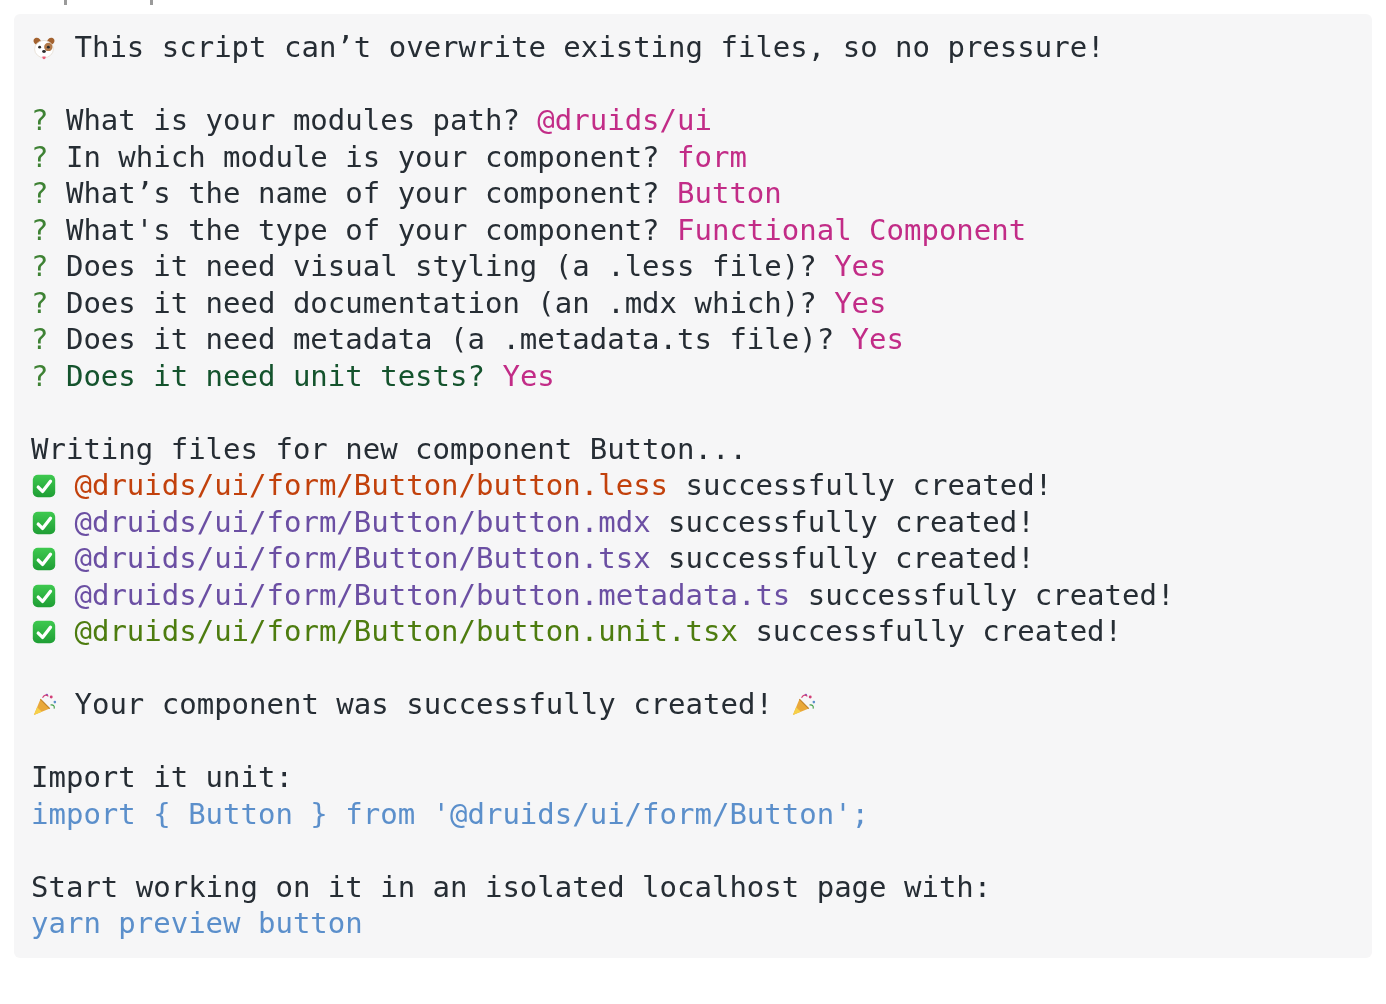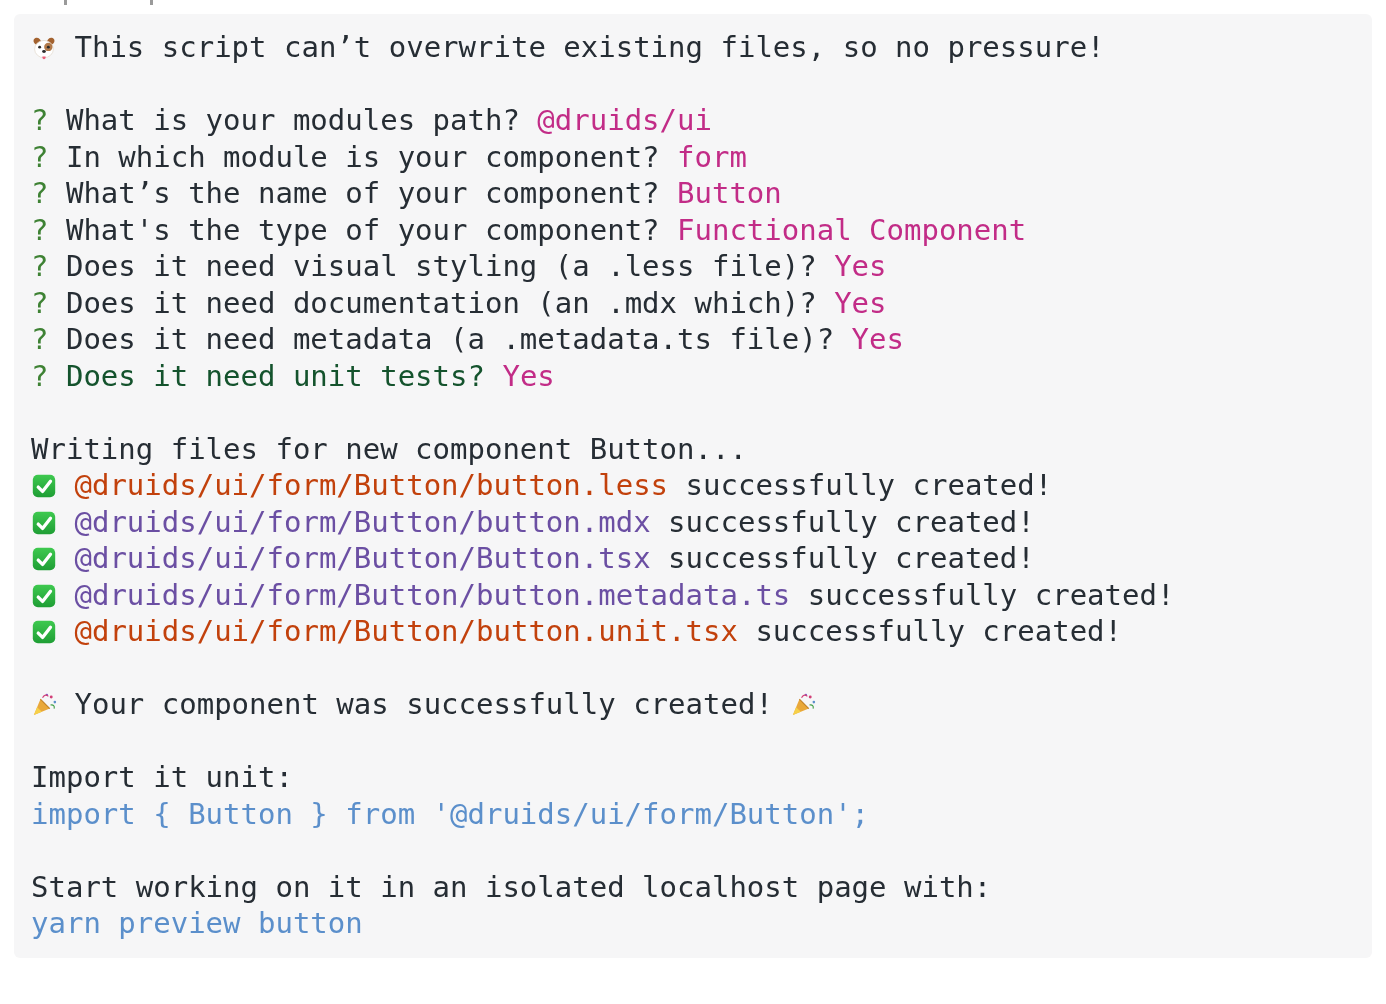--- a/index.html
+++ b/index.html
@@ -122,21 +122,21 @@
   </svg></span><span class="seg" style="color: rgb(107, 79, 163);"> @druids/ui/form/Button/button.metadata.ts</span><span class="seg" style="color: rgb(38, 45, 52);"> successfully created!</span></div>
         <div class="line"><span class="icon"><svg viewBox="0 0 36 36" xmlns="http://www.w3.org/2000/svg" aria-hidden="true">
     <defs>
       <linearGradient id="ckg" x1="0" y1="0" x2="0" y2="1">
         <stop offset="0" stop-color="#3ec94f"></stop>
         <stop offset="1" stop-color="#1f9e35"></stop>
       </linearGradient>
     </defs>
     <rect x="2.5" y="2.5" width="31" height="31" rx="7" fill="url(#ckg)"></rect>
     <path d="M10 19.5 L16 25.5 L27 11.5" fill="none" stroke="#ffffff" stroke-width="4.6" stroke-linecap="round" stroke-linejoin="round"></path>
-  </svg></span><span class="seg" style="color: #c2410c;"> @druids/ui/form/Button/button.unit.tsx</span><span class="seg" style="color: rgb(38, 45, 52);"> successfully created!</span></div>
+  </svg></span><span class="seg" style="color: #4d7c0f;"> @druids/ui/form/Button/button.unit.tsx</span><span class="seg" style="color: rgb(38, 45, 52);"> successfully created!</span></div>
         <div class="line"></div>
         <div class="line"><span class="icon"><svg viewBox="0 0 36 36" xmlns="http://www.w3.org/2000/svg" aria-hidden="true">
     <path d="M4 32 L13 10 L26 23 Z" fill="#e9a83a"></path>
     <path d="M4 32 L8.5 21 L15 27.5 Z" fill="#f6d049"></path>
     <path d="M13 10 L26 23" stroke="#c07f23" stroke-width="1.5"></path>
     <circle cx="28" cy="7" r="2" fill="#d23f77"></circle>
     <circle cx="33" cy="14" r="1.8" fill="#5b8fcb"></circle>
     <circle cx="22" cy="4" r="1.6" fill="#7d55c7"></circle>
     <path d="M16 8 C18 4 22 3 24 6" stroke="#d23f77" stroke-width="1.6" fill="none"></path>
     <path d="M27 18 C31 17 33 20 32 23" stroke="#43a047" stroke-width="1.6" fill="none"></path>

